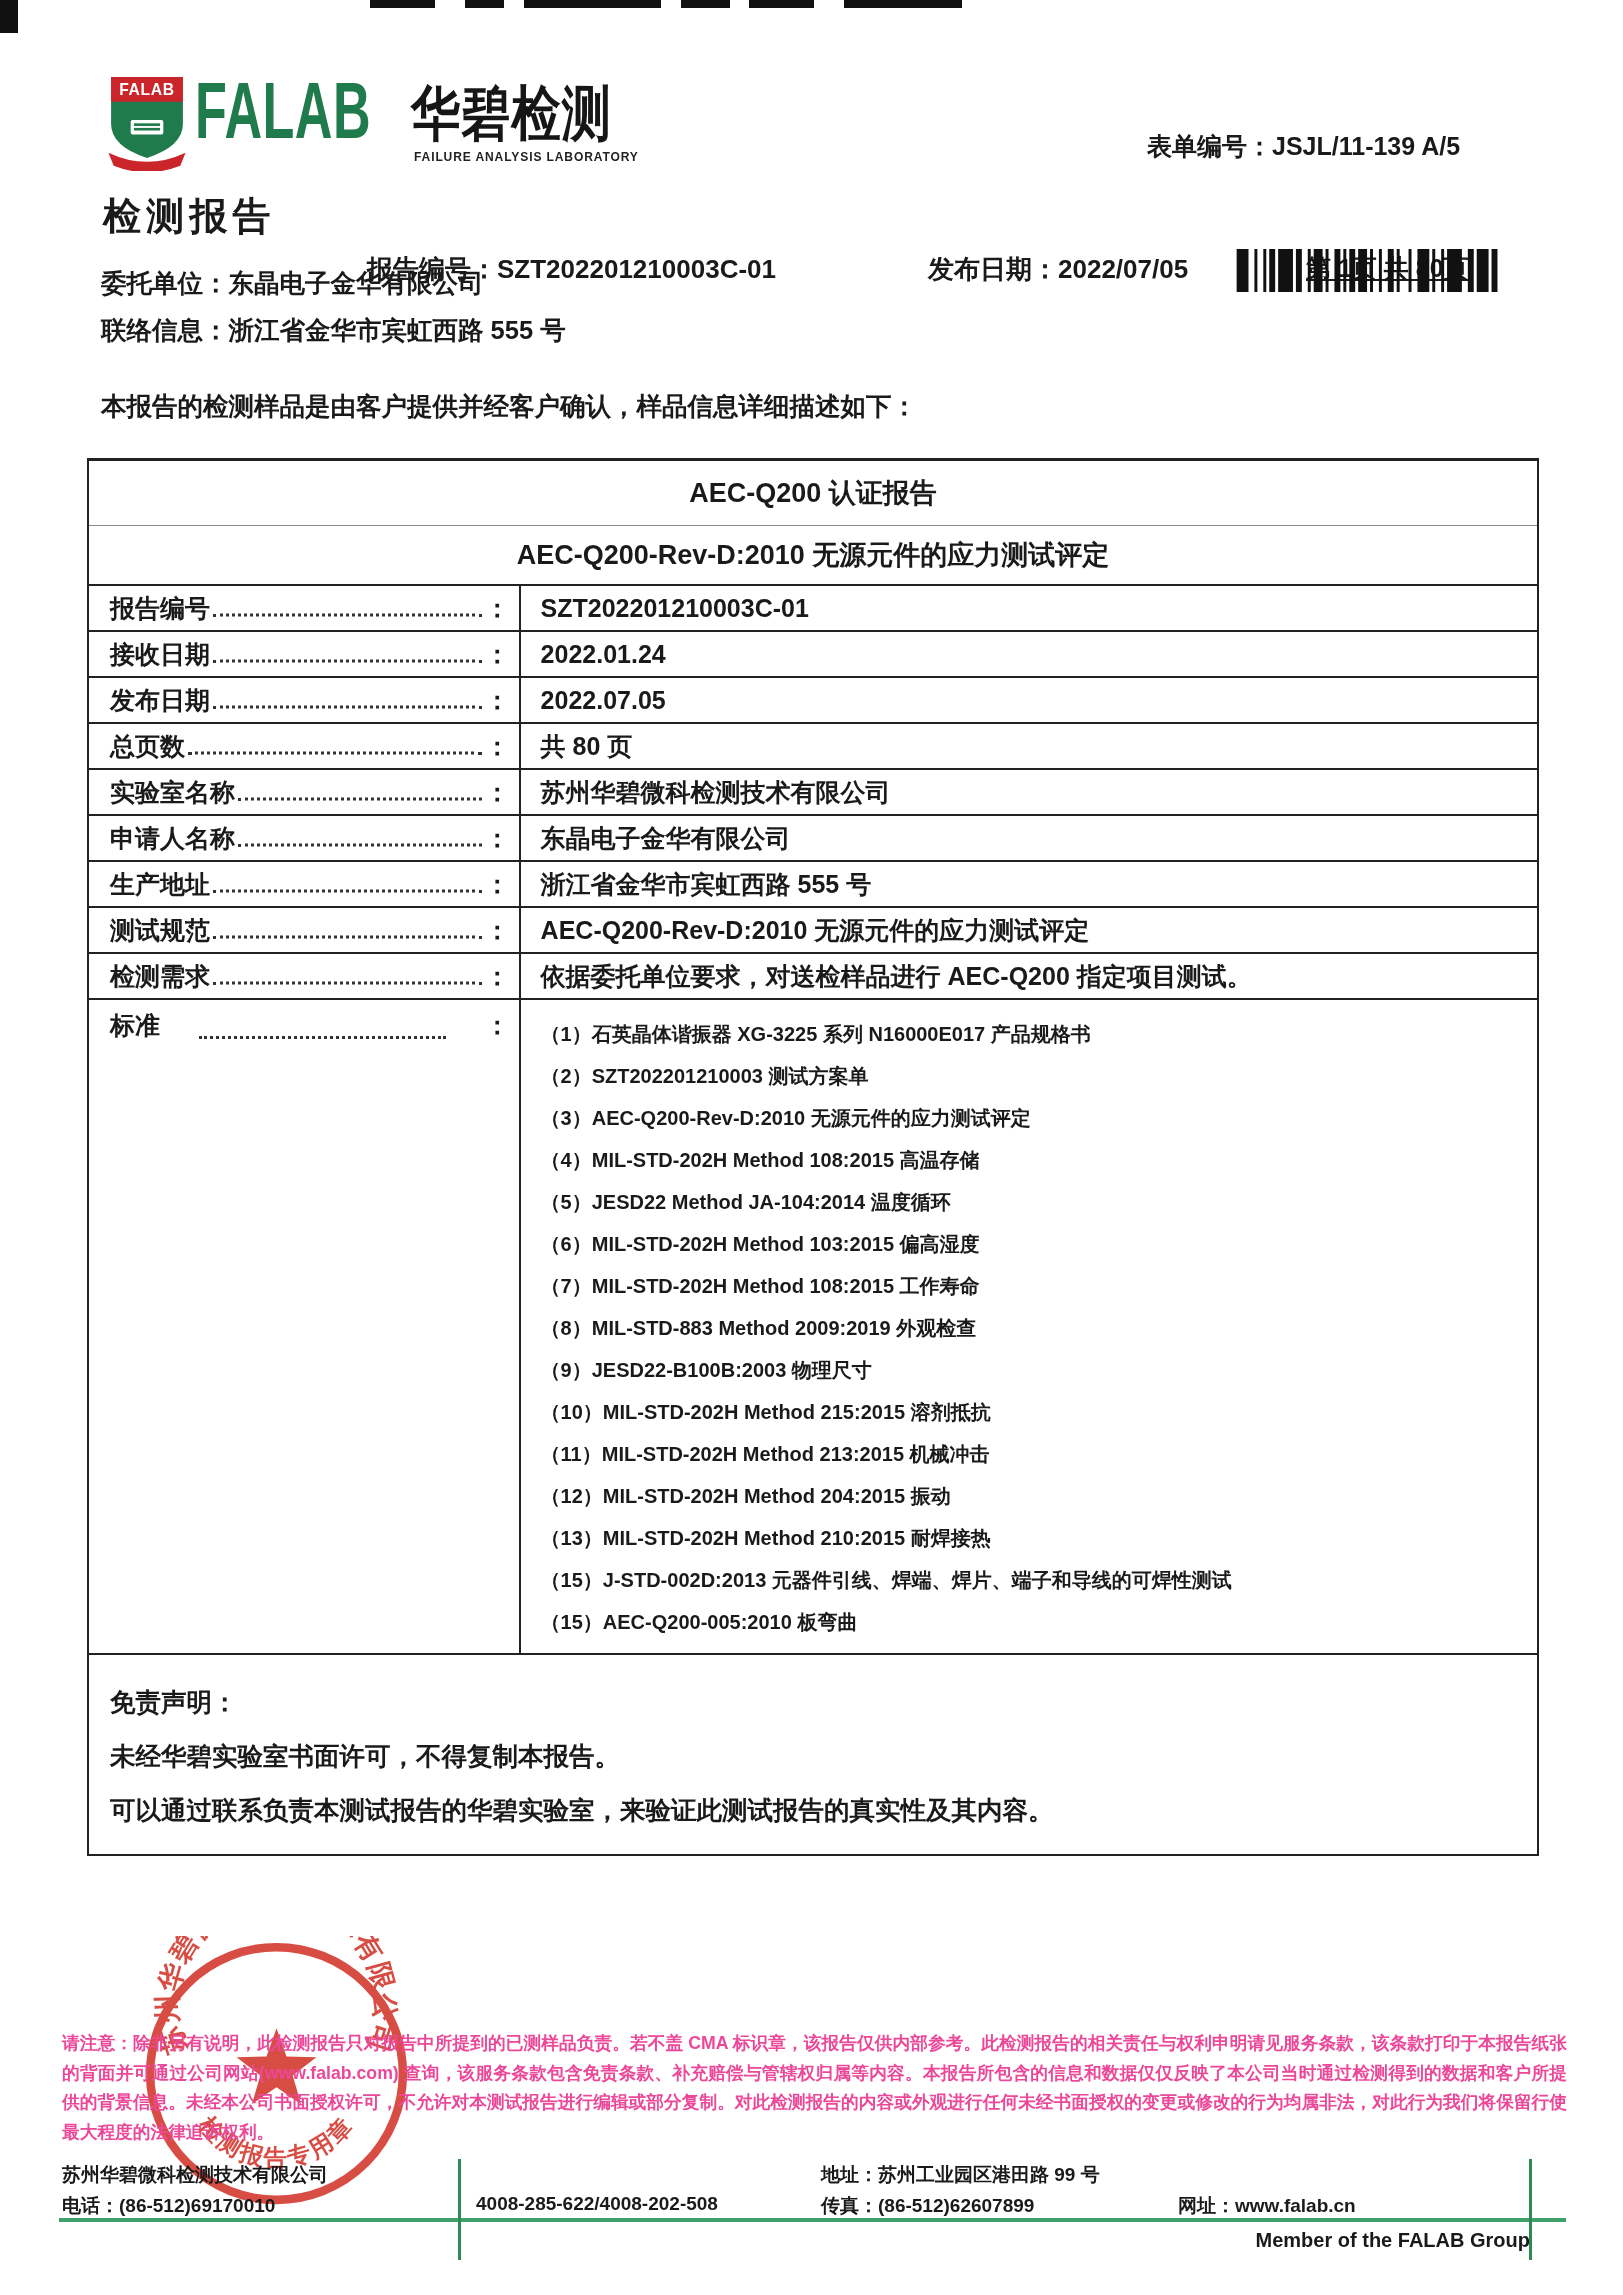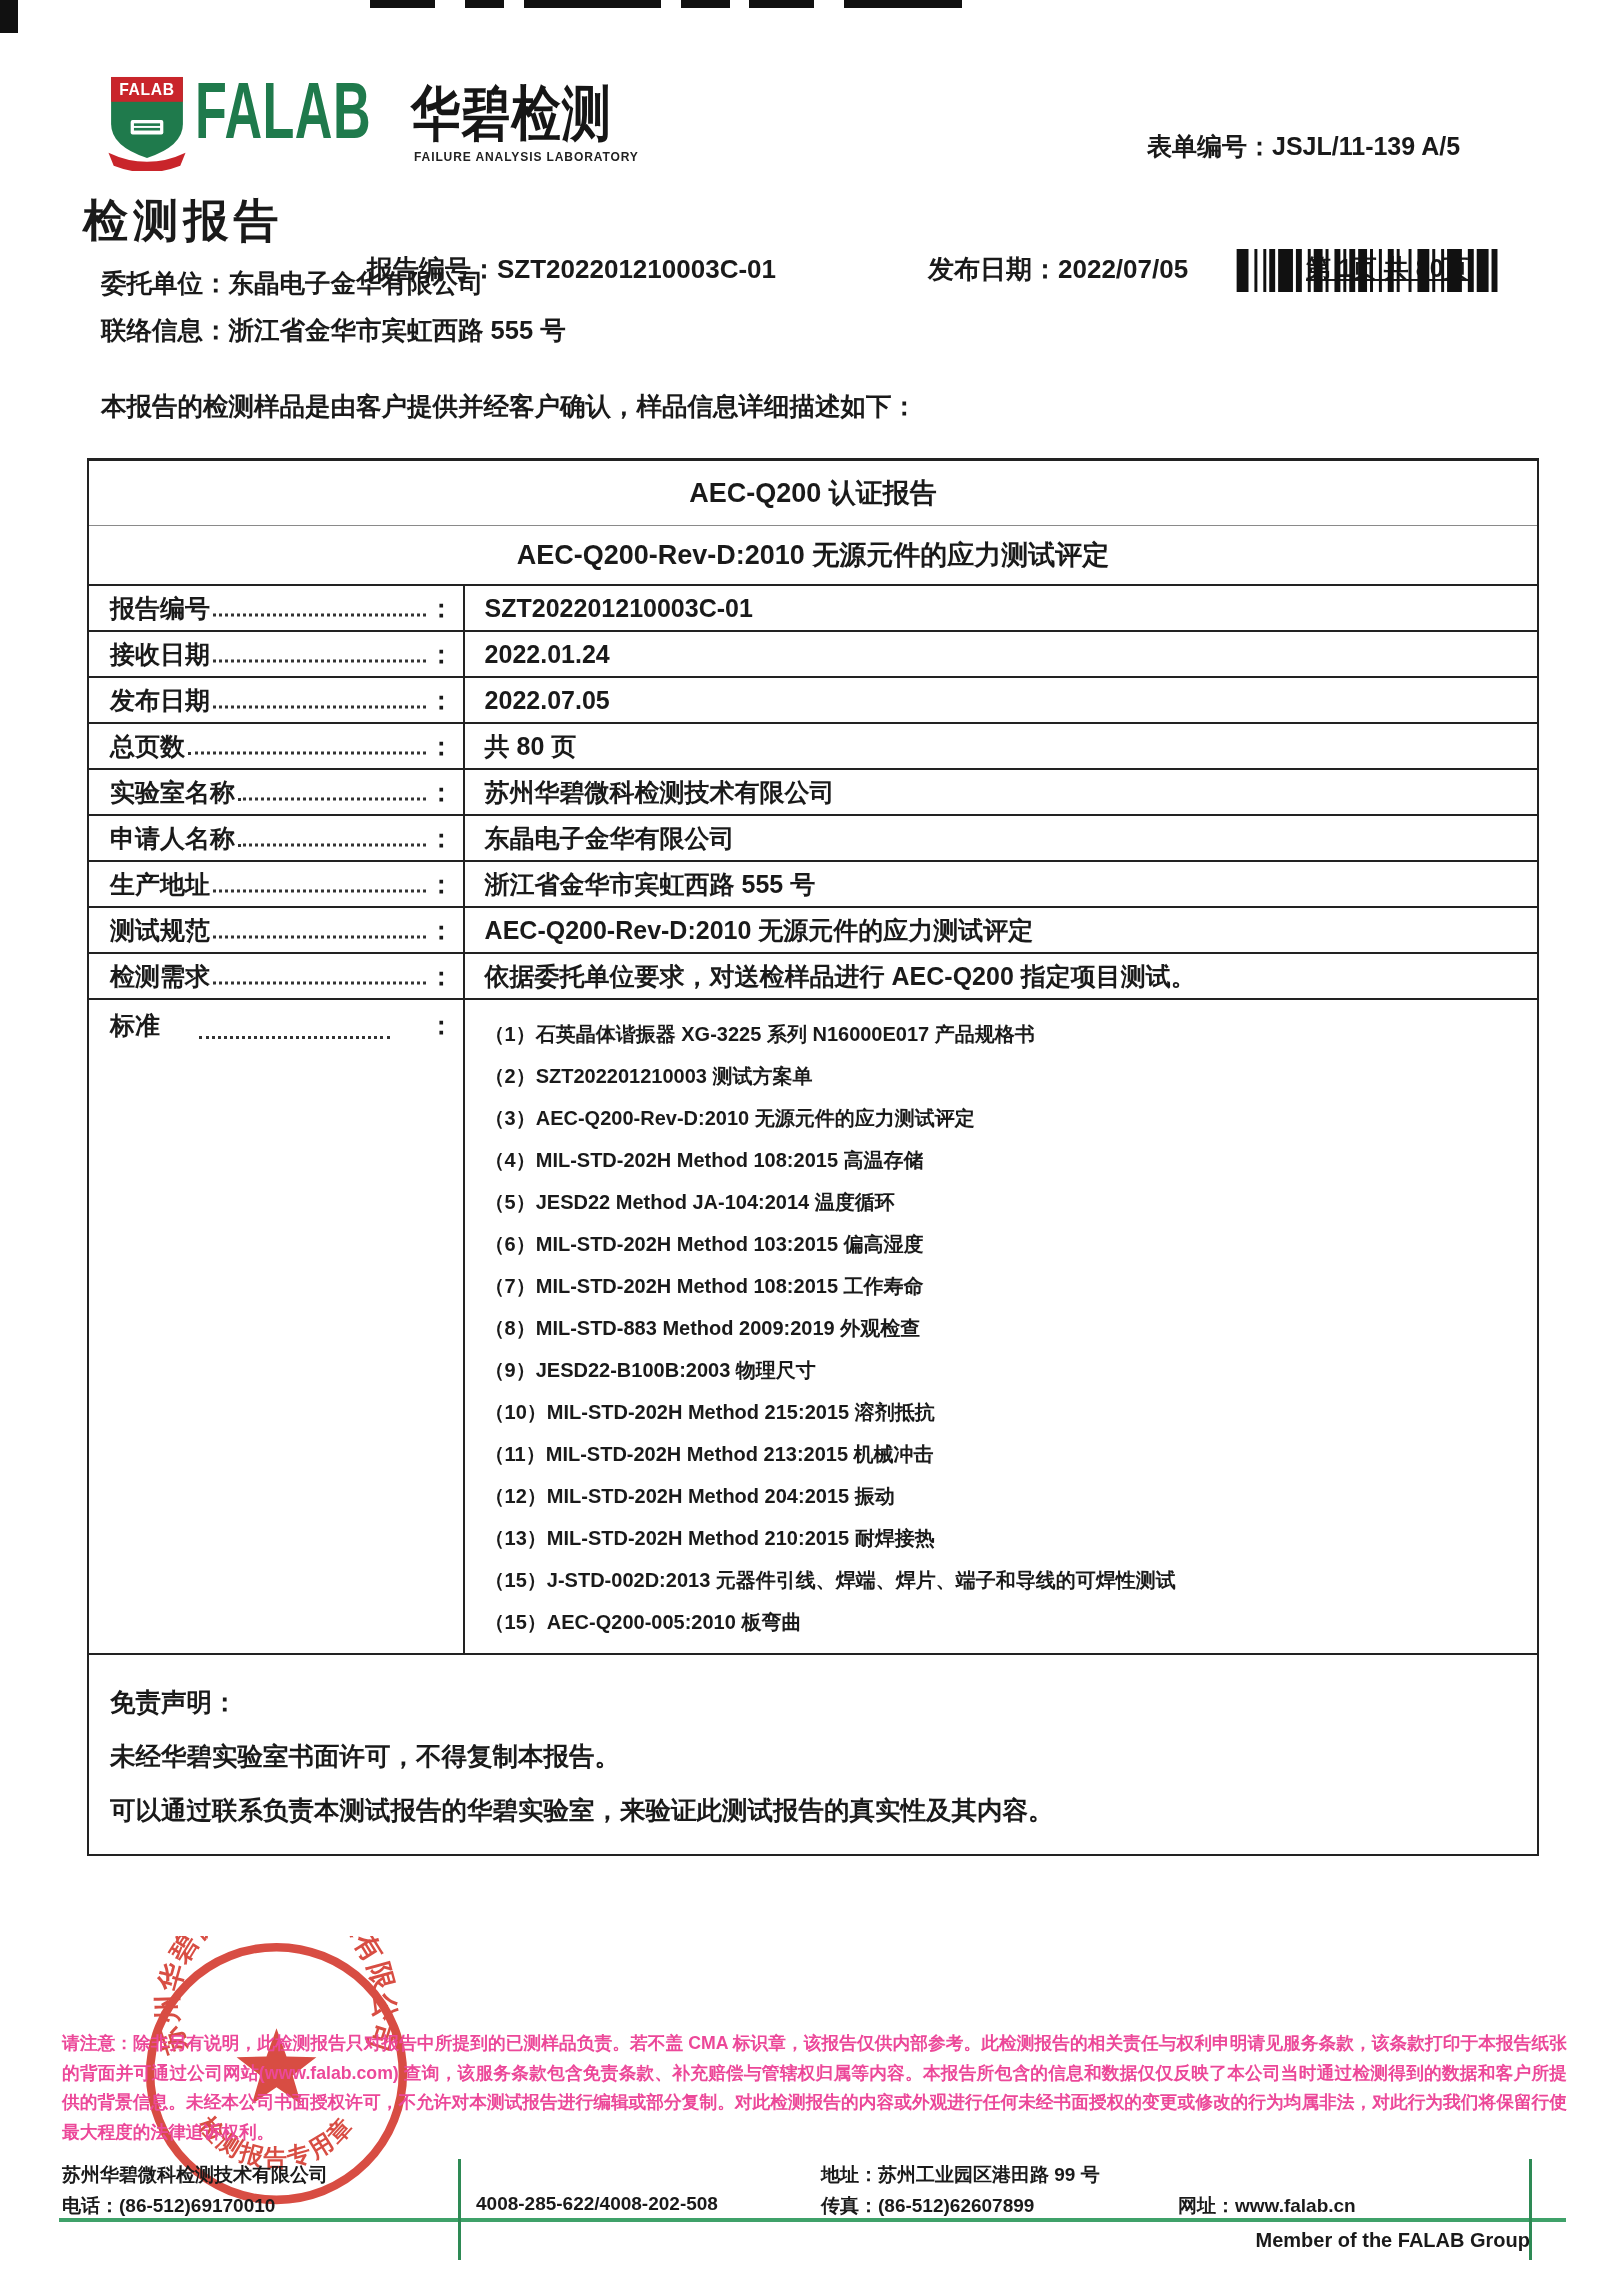--- a/index.html
+++ b/index.html
@@ -21,21 +21,21 @@
   
   .logo-falab{left:195px;top:71px;font-size:79px;font-weight:800;color:var(--brand-green);
     line-height:1;letter-spacing:0.7px;transform:scaleX(.66);transform-origin:left top;}
   .logo-cn{left:411px;top:84px;font-size:60px;font-weight:800;color:#161616;line-height:1;
     transform:scaleX(.82);transform-origin:left top;letter-spacing:1.3px;}
   .logo-sub{left:414px;top:149px;font-size:13.7px;font-weight:700;color:#222;letter-spacing:1px;
     transform:scaleX(.88);transform-origin:left top;}
   
   .form-no{left:1147px;top:130px;font-size:25px;font-weight:700;}
   
-  .doc-title{left:83px;top:191px;font-size:45px;font-weight:800;letter-spacing:5.2px;}
+  .doc-title{left:103px;top:191px;font-size:38px;font-weight:800;letter-spacing:5.2px;}
   .title-item{top:208px;font-size:26px;font-weight:700;margin-top:44px;}
   .ti-report{left:367px;}
   .ti-issue{left:928px;}
   .ti-page{left:1306px;font-size:25px;text-decoration:underline;}
   
   .client-line{left:101px;font-size:25.5px;font-weight:700;}
   .cl-1{top:266px;}
   .cl-2{top:313px;}
   .barcode{left:1236px;top:249px;}
   
@@ -43,21 +43,21 @@
   
   .report-table{
     left:87px;top:458px;width:1452px;box-sizing:border-box;
     border:2.6px solid #222;border-top:3.9px solid #222;background:#fff;
   }
   .t-header1{height:64px;border-bottom:1.3px solid #8a8a8a;display:flex;align-items:center;
     justify-content:center;font-size:27px;font-weight:700;}
   .t-header2{height:58px;border-bottom:2px solid #222;display:flex;align-items:center;
     justify-content:center;font-size:27px;font-weight:700;}
   .info-row{display:flex;border-bottom:2px solid #222;height:46px;box-sizing:border-box;}
-  .cell-label{width:376px;box-sizing:border-box;border-right:2px solid #222;
+  .cell-label{width:432px;box-sizing:border-box;border-right:2px solid #222;
     display:flex;align-items:center;padding:0 9.2px 0 21px;font-size:25px;font-weight:700;flex-shrink:0;}
   .leader{flex:1;border-bottom:3.9px dotted #333;height:1.3px;margin:0 2.6px;transform:translateY(6.5px);}
   .colon{font-weight:800;}
   .cell-value{flex:1;display:flex;align-items:center;padding-left:19.6px;font-size:25px;font-weight:700;}
   .standards-row{display:flex;border-bottom:2px solid #222;height:655px;box-sizing:border-box;}
   .standards-row .cell-label{align-items:flex-start;padding-top:9.2px;gap:36px;}
   .standards-row .leader{align-self:flex-start;margin-top:26px;transform:none;}
   .standards-list{flex:1;padding:13px 6.5px 0 19.6px;}
   .standard-item{font-size:20px;font-weight:700;line-height:42px;white-space:nowrap;}
   .disclaimer{padding:19.6px 0 17px 21px;}

